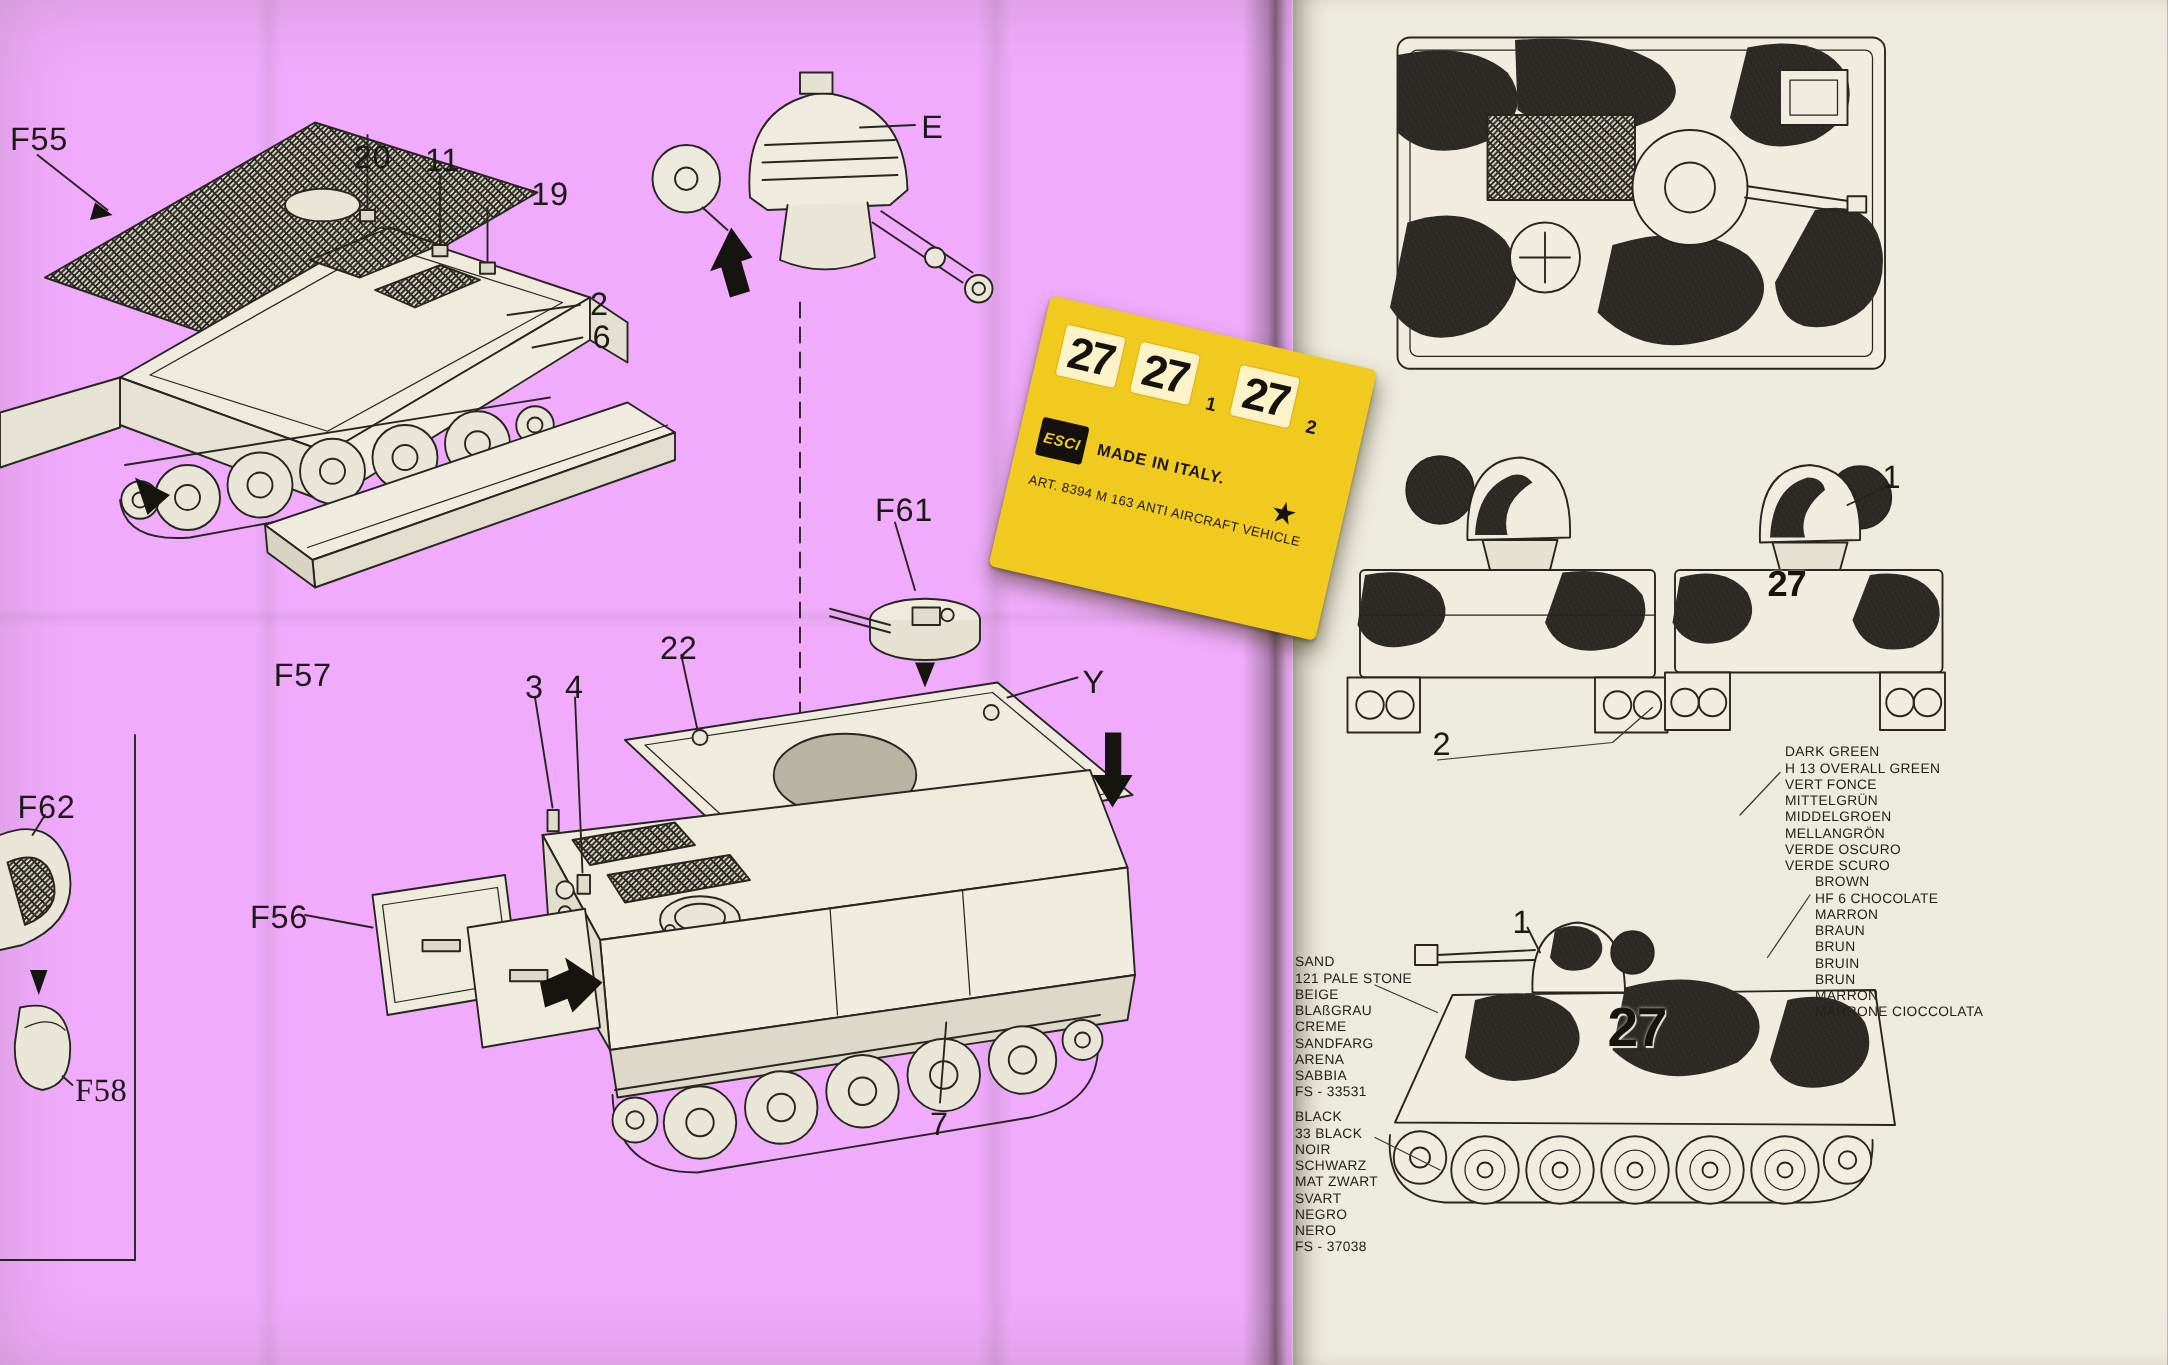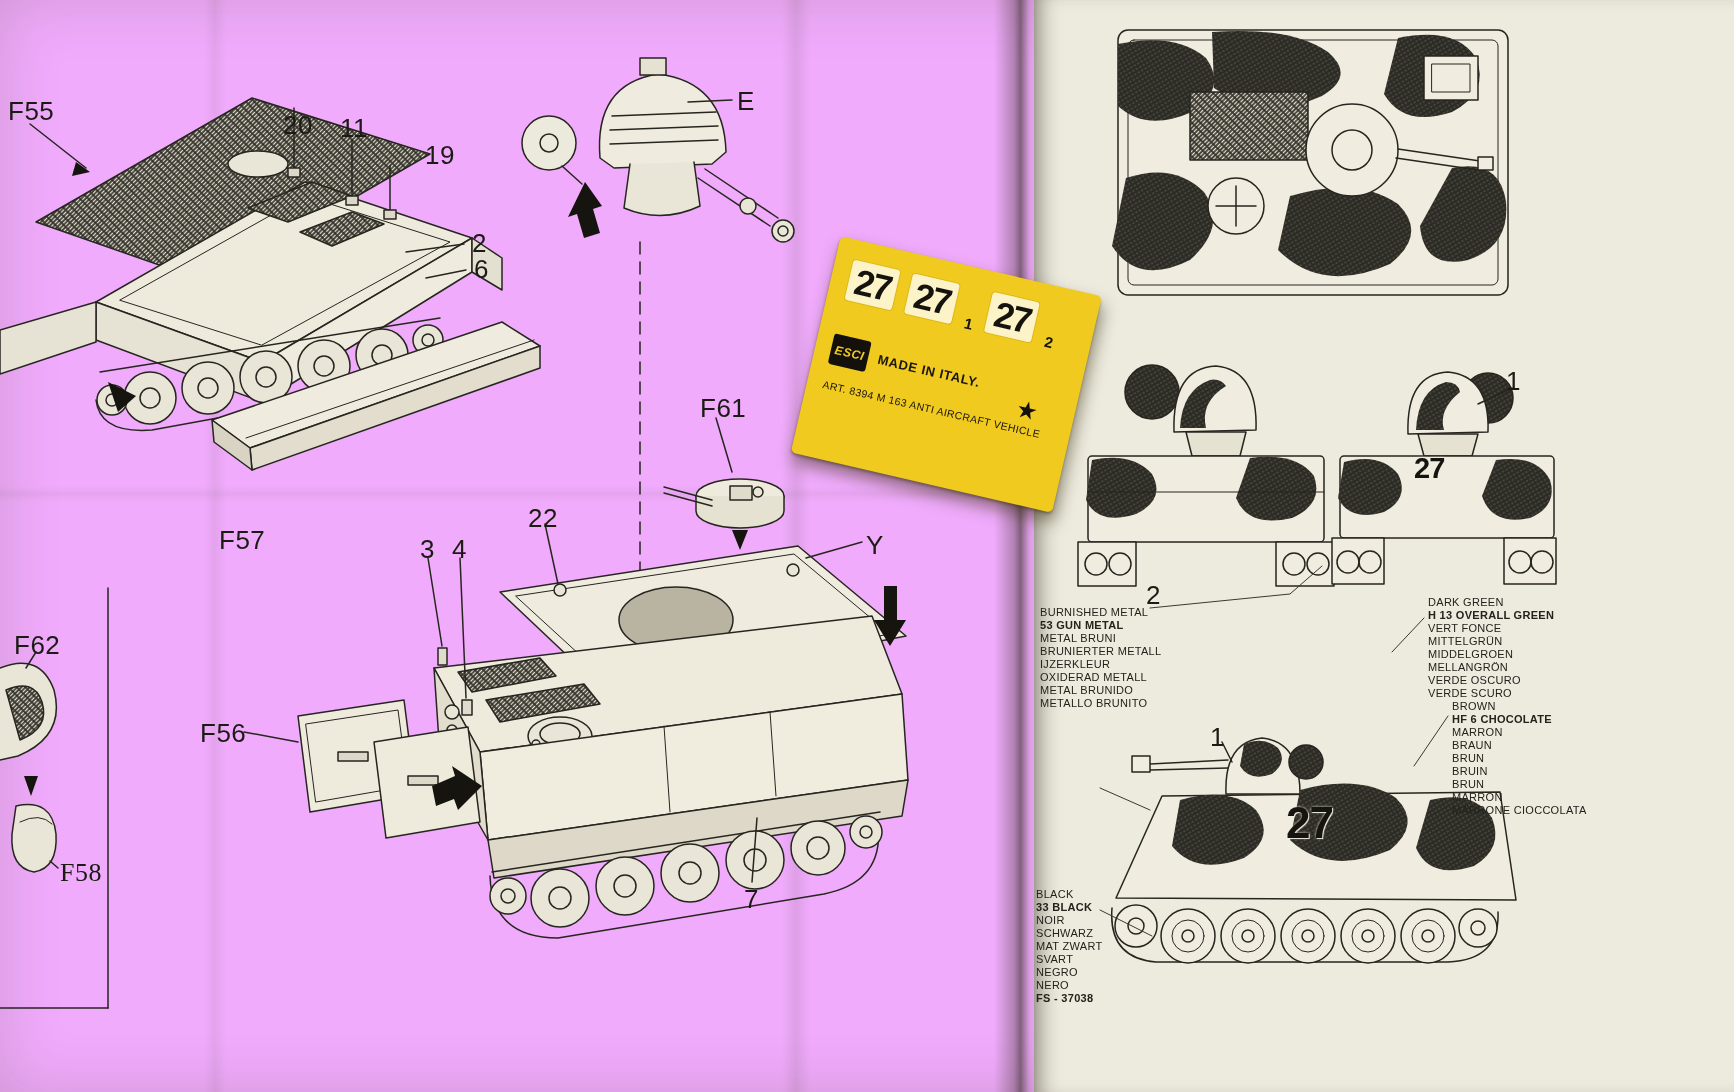--- a/index.html
+++ b/index.html
@@ -25,21 +25,21 @@
 
   .callout {
     position:absolute; z-index:3; font-size:26px; letter-spacing:0.5px;
     color:#1b1a15; white-space:nowrap;
   }
 
   .color-block {
     position:absolute; z-index:3; font-size:11px; line-height:13px;
     letter-spacing:0.3px; color:#23221c; white-space:nowrap;
   }
-  .color-block .b { font-weight:bold; }
+  .color-block .b { font-weight:normal; }
 
   .hullnum { position:absolute; z-index:3; font-weight:bold; color:#15140f; letter-spacing:-1px;
     text-shadow: 0 0 3px rgba(240,237,224,0.9), 1px 1px 0 rgba(240,237,224,0.9); }
   #hull-number-side { left:1286px; top:798px; font-size:44px; }
   #hull-number-front { left:1414px; top:452px; font-size:29px; }
 
   
   #decal-card {
     position:absolute; left:818px; top:258px; width:268px; height:222px; z-index:6;
     background:#f1ca1f; border-radius:5px;
@@ -369,30 +369,20 @@
   <div class="callout" style="left:60px;  top:858px;font-family:Liberation Serif, serif;">F58</div>
   <div class="callout" style="left:744px; top:884px;">7</div>
 
   <div class="callout" style="left:1146px; top:580px;">2</div>
   <div class="callout" style="left:1506px; top:366px;">1</div>
   <div class="callout" style="left:1210px; top:722px;">1</div>
 
   <div class="hullnum" id="hull-number-side">27</div>
   <div class="hullnum" id="hull-number-front">27</div>
 
-  <div class="color-block" style="left:1040px; top:606px;">
-    <div>BURNISHED METAL</div>
-    <div class="b">53 GUN METAL</div>
-    <div>METAL BRUNI</div>
-    <div>BRUNIERTER METALL</div>
-    <div>IJZERKLEUR</div>
-    <div>OXIDERAD METALL</div>
-    <div>METAL BRUNIDO</div>
-    <div>METALLO BRUNITO</div>
-  </div>
 
   <div class="color-block" style="left:1428px; top:596px;">
     <div>DARK GREEN</div>
     <div class="b">H 13 OVERALL GREEN</div>
     <div>VERT FONCE</div>
     <div>MITTELGRÜN</div>
     <div>MIDDELGROEN</div>
     <div>MELLANGRÖN</div>
     <div>VERDE OSCURO</div>
     <div>VERDE SCURO</div>
@@ -403,20 +393,31 @@
     <div class="b">HF 6 CHOCOLATE</div>
     <div>MARRON</div>
     <div>BRAUN</div>
     <div>BRUN</div>
     <div>BRUIN</div>
     <div>BRUN</div>
     <div>MARRON</div>
     <div>MARRONE CIOCCOLATA</div>
   </div>
 
+  <div class="color-block" style="left:1036px; top:764px;">
+    <div>SAND</div>
+    <div class="b">121 PALE STONE</div>
+    <div>BEIGE</div>
+    <div>BLAßGRAU</div>
+    <div>CREME</div>
+    <div>SANDFARG</div>
+    <div>ARENA</div>
+    <div>SABBIA</div>
+    <div class="b">FS - 33531</div>
+  </div>
 
   <div class="color-block" style="left:1036px; top:888px;">
     <div>BLACK</div>
     <div class="b">33 BLACK</div>
     <div>NOIR</div>
     <div>SCHWARZ</div>
     <div>MAT ZWART</div>
     <div>SVART</div>
     <div>NEGRO</div>
     <div>NERO</div>

